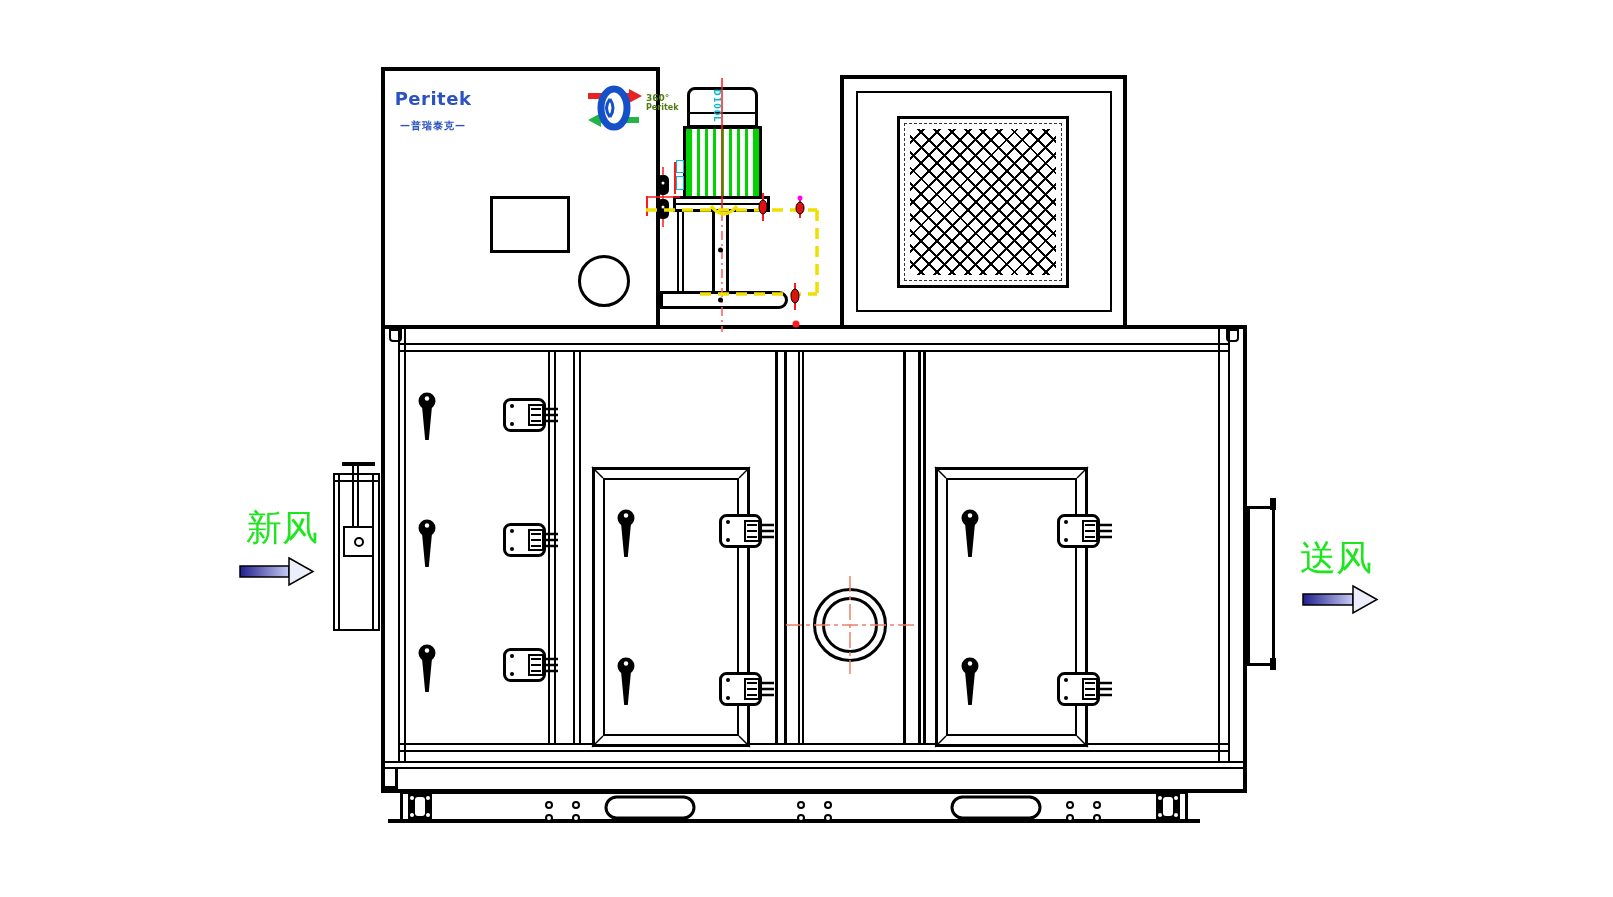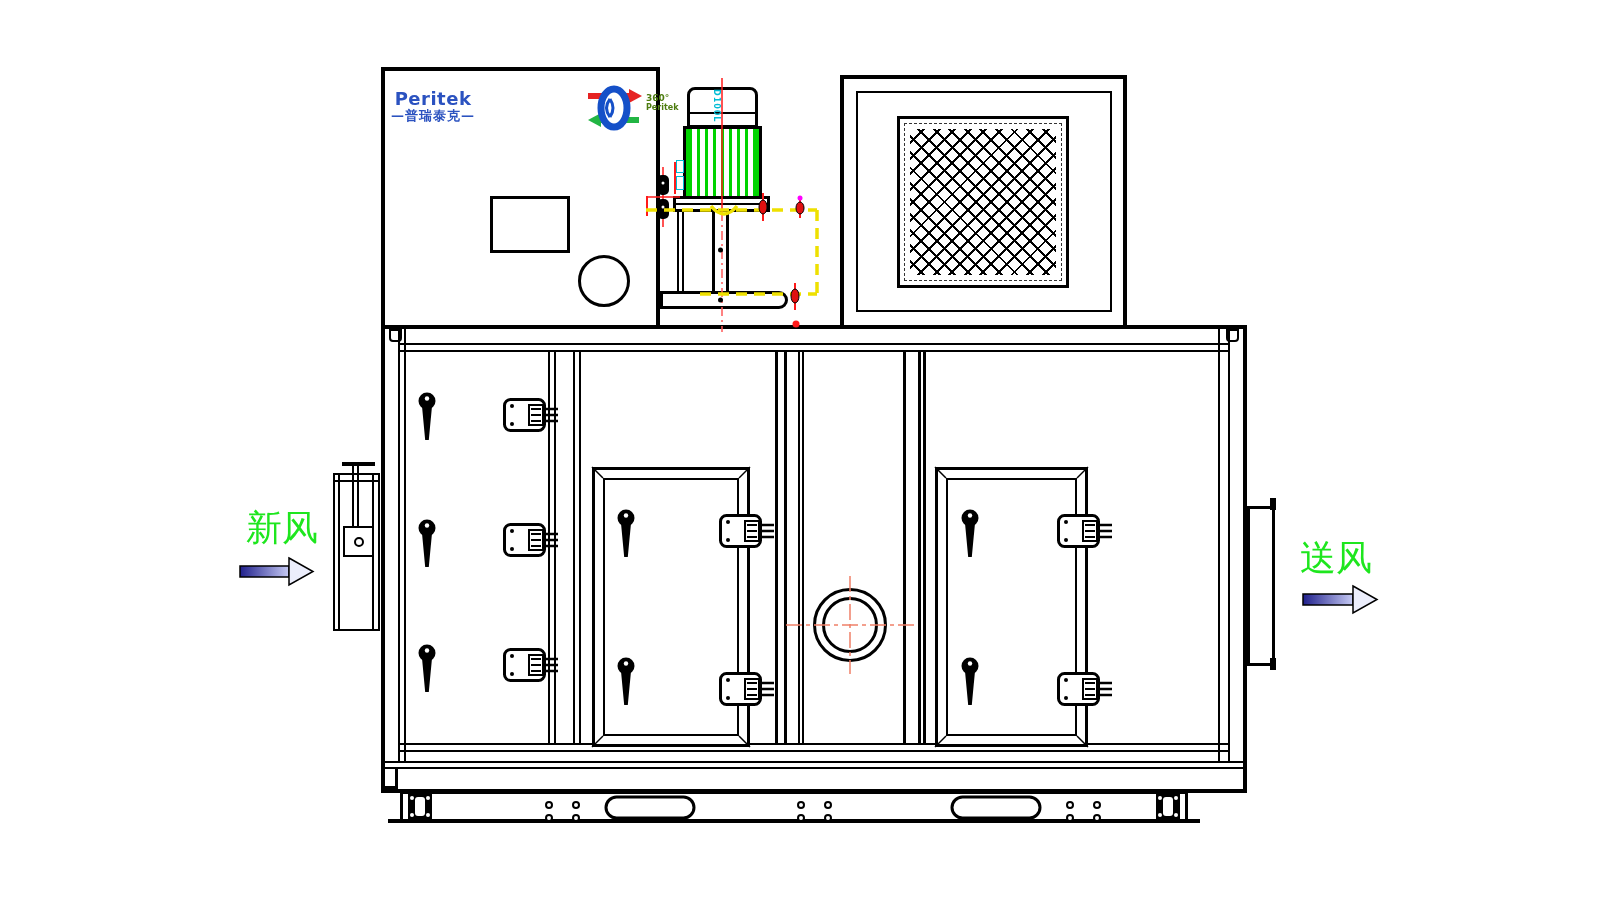--- a/index.html
+++ b/index.html
@@ -21,21 +21,21 @@
   .dblv3{border-left:3px solid var(--line-black);border-right:3px solid var(--line-black);}
   .blk{background:var(--line-black);}
   .fins{background:repeating-linear-gradient(90deg,var(--motor-fin-green) 0 3px,#fff 3px 8px);background-origin:content-box;padding:2px 3px;}
   .hatch{background-image:
       repeating-linear-gradient(45deg,transparent 0 9px,var(--line-black) 9px 11px),
       repeating-linear-gradient(135deg,transparent 0 9px,var(--line-black) 9px 11px);}
   .dashdot{border:1px dashed #333;}
   .green-label{color:var(--flow-text-green);font-size:36px;line-height:1;white-space:nowrap;}
   .brand{color:var(--logo-blue);text-align:center;line-height:1;}
   .brand .l1{font-size:18px;font-weight:bold;letter-spacing:.5px;}
-  .brand .l2{font-size:13px;font-weight:bold;margin-top:1px;letter-spacing:1px;}
+  .brand .l2{font-size:10px;font-weight:bold;margin-top:13px;letter-spacing:1px;}
   .badge{color:#4d7c0f;line-height:1.15;font-weight:bold;}
   .badge .l1{font-size:9px;}
   .badge .l2{font-size:8px;}
   .cyanlbl{color:var(--motor-label-cyan);font-size:8px;font-weight:bold;writing-mode:vertical-rl;letter-spacing:1px;line-height:1;}
   svg{display:block;}
 </style>
 </head>
 <body>
 
 <div id="canvas">

